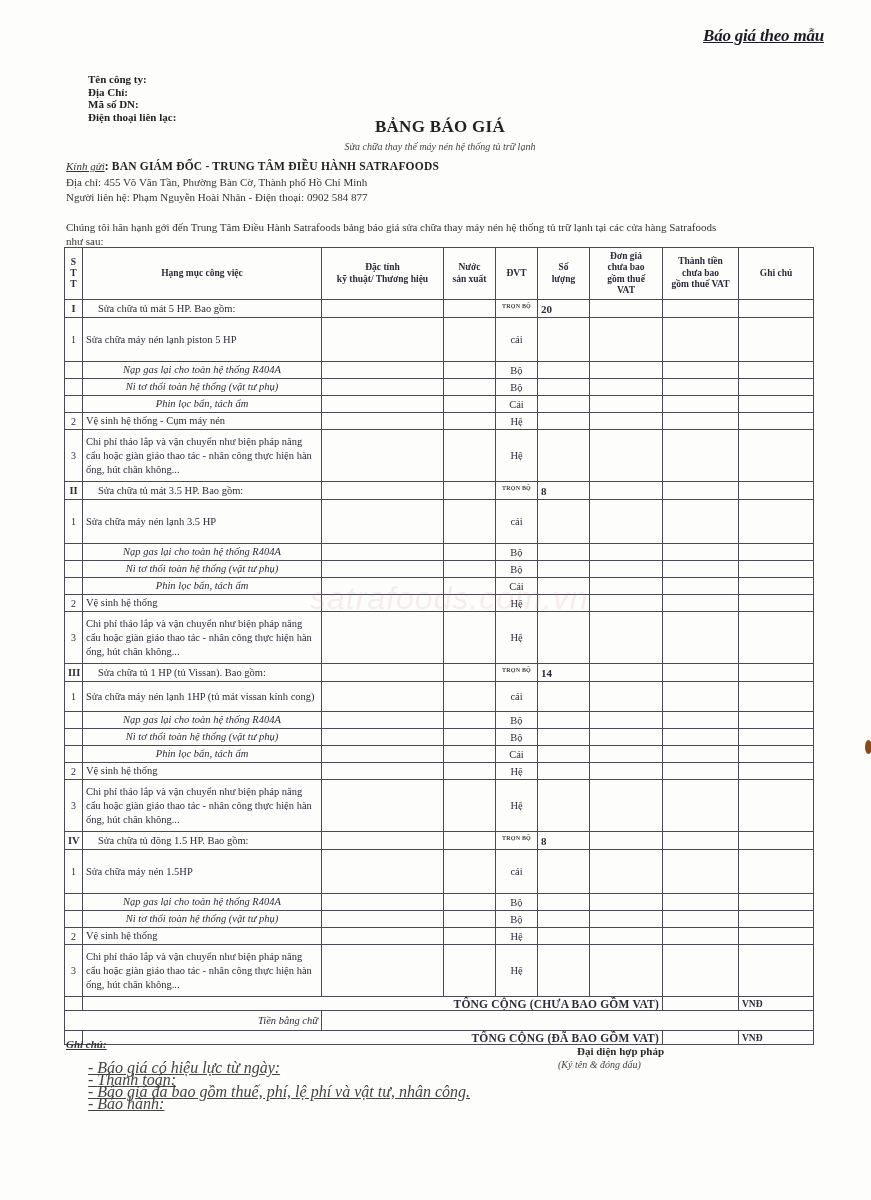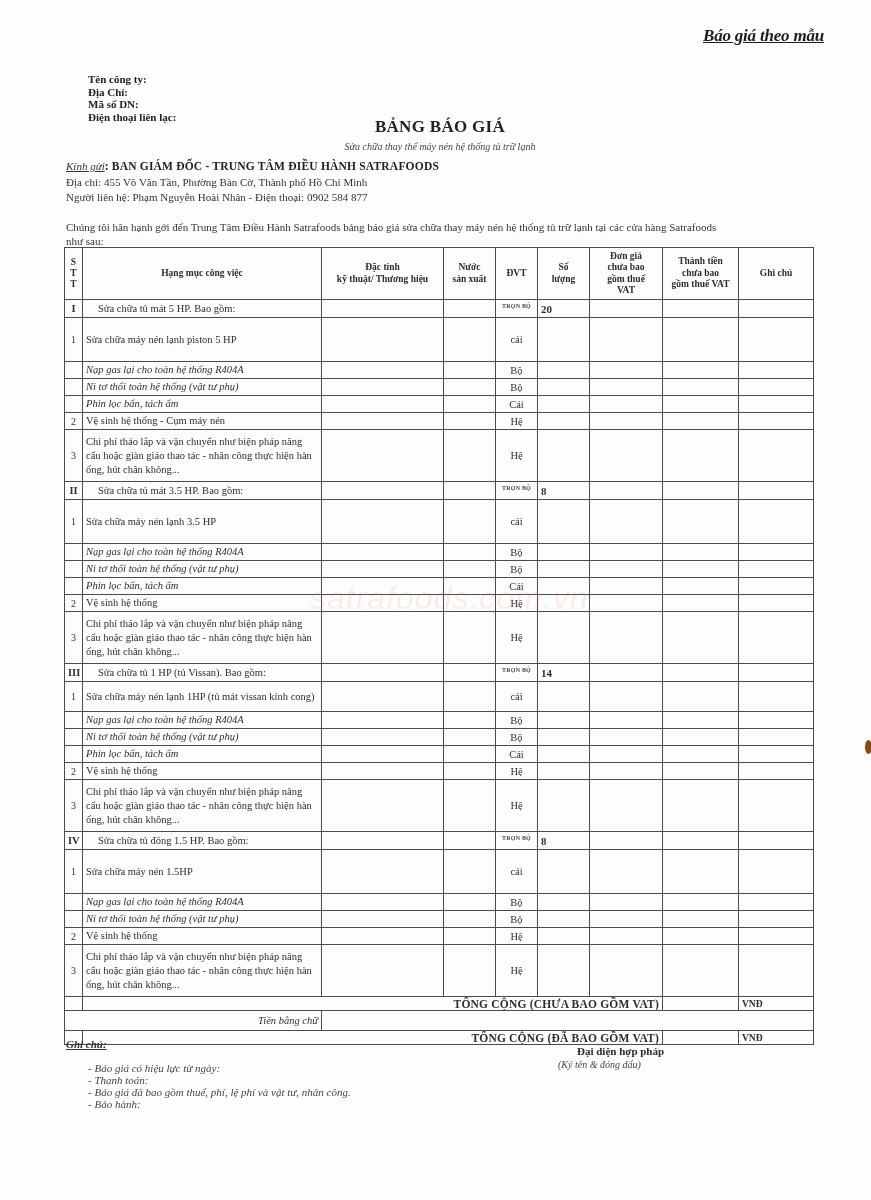--- a/index.html
+++ b/index.html
@@ -31,35 +31,35 @@
     }
     table.quote td, table.quote th {
       border: 1px solid #4a4a55; padding: 0 3px; vertical-align: middle; overflow: hidden;
     }
     table.quote th { font-weight: bold; font-size: 9.5px; text-align: center; line-height: 11.5px; color: #2a2a3a; }
     table.quote th.stt-h { font-size: 9.5px; line-height: 11px; padding: 0; }
     td.stt { text-align: center; padding: 0; font-size: 10px; }
     td.stt.group { font-weight: bold; font-size: 10.5px; }
     td.task { text-align: left; line-height: 14px; padding-left: 4px; }
     td.task.group { font-weight: normal; padding-left: 15px; }
-    td.task.sub { font-style: italic; }
+    td.task.sub { font-style: italic; text-align: center; }
     td.unit { text-align: center; font-size: 10.5px; }
     td.unit.tron-bo { font-size: 6px; letter-spacing: 0.2px; font-weight: bold; color: #444; vertical-align: top; padding-top: 3px; }
     td.qty { text-align: left; font-weight: bold; font-size: 11px; vertical-align: top; padding-top: 1px; }
     td.total-label { text-align: right; font-weight: bold; font-size: 11.5px; padding-right: 4px; letter-spacing: 0.2px; }
     td.vnd { font-weight: bold; font-size: 9.5px; text-align: left; padding-left: 3px; }
     td.words-label { text-align: right; font-style: italic; font-size: 10.5px; padding-right: 6px; }
 
     .watermark {
       left: 310px; top: 580px; font-family: "Liberation Sans", "DejaVu Sans", sans-serif;
       font-size: 32px; font-style: italic; color: rgba(200, 120, 120, 0.12); letter-spacing: 1px;
       pointer-events: none;
     }
     .notes-title { left: 66px; top: 1038px; font-size: 11px; font-weight: bold; font-style: italic; text-decoration: underline; color: #333; }
-    .notes-list { left: 88px; top: 1062px; font-size: 11px; font-style: italic; line-height: 12px; color: #444; }
+    .notes-list { left: 88px; top: 1062px; font-size: 16px; font-style: italic; line-height: 12px; color: #444; text-decoration: underline; }
     .notes-list div { white-space: nowrap; }
     .sign-title { left: 577px; top: 1045px; font-size: 11px; font-weight: bold; color: #2a2a2a; }
     .sign-sub { left: 558px; top: 1059px; font-size: 10px; font-style: italic; color: #444; }
     .edge-mark { left: 865px; top: 740px; width: 7px; height: 14px; border-radius: 50%; background: #8a4a18; }
   </style>
 </head>
 <body>
 
 <div class="abs top-right-title">Báo giá theo mẫu</div>
 

